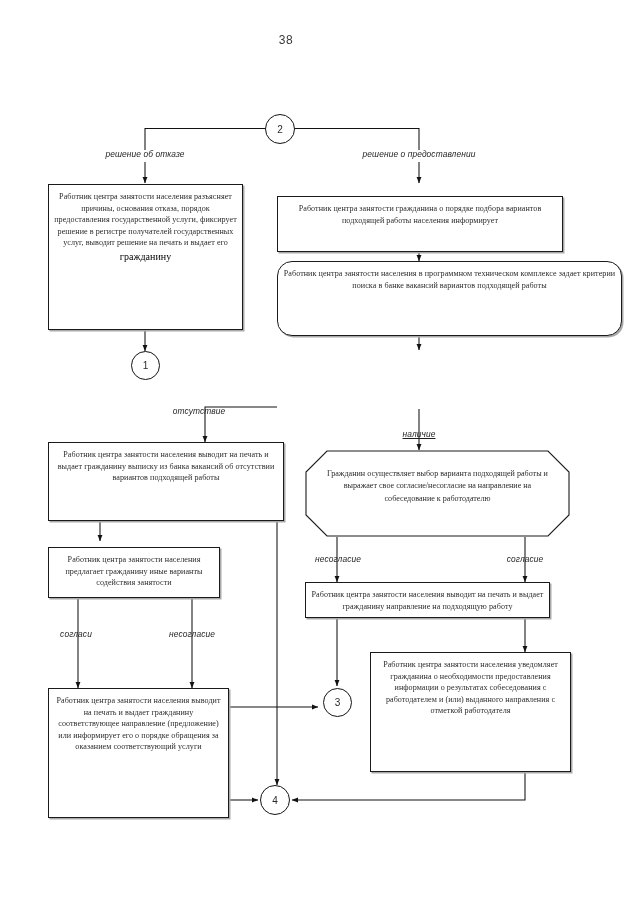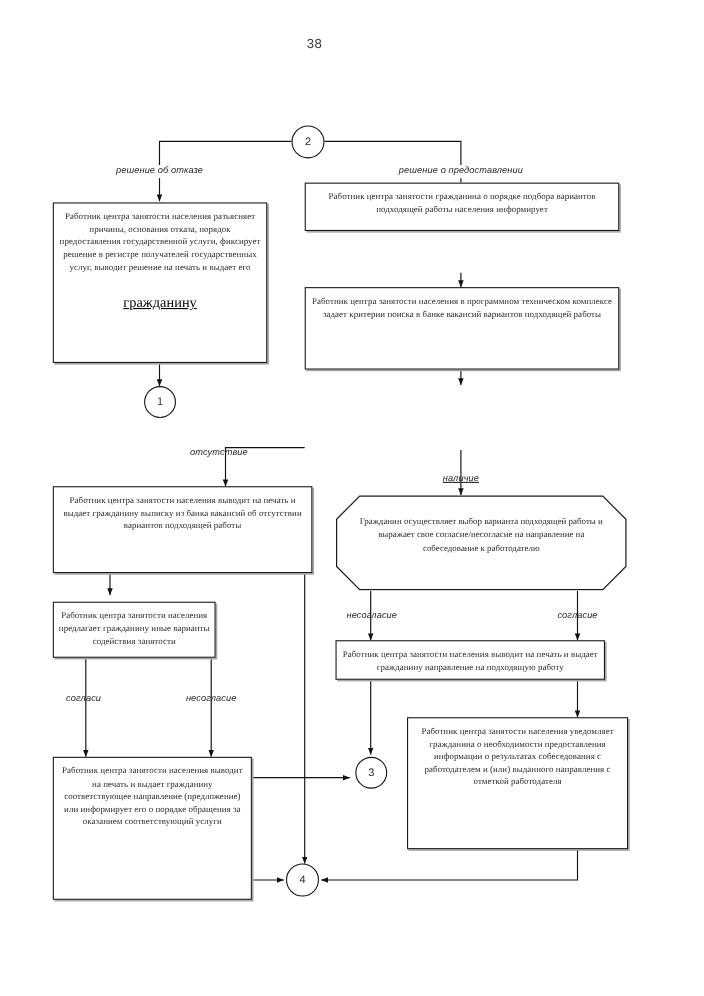--- a/index.html
+++ b/index.html
@@ -50,25 +50,24 @@
     right: 4px;
     top: 6px;
     text-align: center;
     font-size: 8.1px;
     line-height: 11.6px;
     color: #2b2b2b;
     letter-spacing: 0.05px;
   }
   .node .txt .emph {
     display: block;
-    font-size: 13px;
+    font-size: 10px;
     line-height: 15px;
     color: #000;
-    margin-top: 18px;
-    text-decoration: underline;
+    margin-top: 0;
   }
   .octagon {
     position: absolute;
     box-sizing: border-box;
     background: #ffffff;
   }
   .octagon .oct-shape {
     position: absolute;
     inset: 0;
   }
@@ -187,34 +186,34 @@
   <div class="edge-label ctr" style="left:76px; top:629px;">согласи</div>
   <div class="edge-label ctr" style="left:192px; top:629px;">несогласие</div>
 
   <div class="node" style="left:48px; top:184px; width:195px; height:146px;">
     <div class="txt">
       <span>Работник центра занятости населения разъясняет причины, основания отказа, порядок предоставления государственной услуги, фиксирует решение в регистре получателей государственных услуг, выводит решение на печать и выдает его</span>
       <span class="emph">гражданину</span>
     </div>
   </div>
 
-  <div class="node" style="left:277px; top:166px; width:286px; height:44px;">
+  <div class="node" style="left:277px; top:196px; width:286px; height:56px;">
     <div class="txt">Работник центра занятости гражданина о порядке подбора вариантов подходящей работы населения информирует</div>
   </div>
 
-  <div class="node" style="left:277px; top:261px; width:286px; height:75px;">
+  <div class="node" style="left:277px; top:261px; width:345px; height:75px;border-radius:15px;">
     <div class="txt">Работник центра занятости населения в программном техническом комплексе задает критерии поиска в банке вакансий вариантов подходящей работы</div>
   </div>
 
 
   <div class="node" style="left:48px; top:442px; width:236px; height:79px;">
     <div class="txt">Работник центра занятости населения выводит на печать и выдает гражданину выписку из банка вакансий об отсутствии вариантов подходящей работы</div>
   </div>
 
-  <div class="node" style="left:48px; top:547px; width:148px; height:51px;">
+  <div class="node" style="left:48px; top:547px; width:172px; height:51px;">
     <div class="txt">Работник центра занятости населения предлагает гражданину иные варианты содействия занятости</div>
   </div>
 
   <div class="octagon" style="left:305px; top:450px; width:265px; height:87px;">
     <svg class="oct-shape" viewBox="0 0 265 87" preserveAspectRatio="none">
       <polygon points="22,1 243,1 264,22 264,65 243,86 22,86 1,65 1,22" fill="#ffffff" stroke="#1a1a1a" stroke-width="1.1"></polygon>
     </svg>
     <div class="txt">Гражданин осуществляет выбор варианта подходящей работы и выражает свое согласие/несогласие на направление на собеседование к работодателю</div>
   </div>
 

